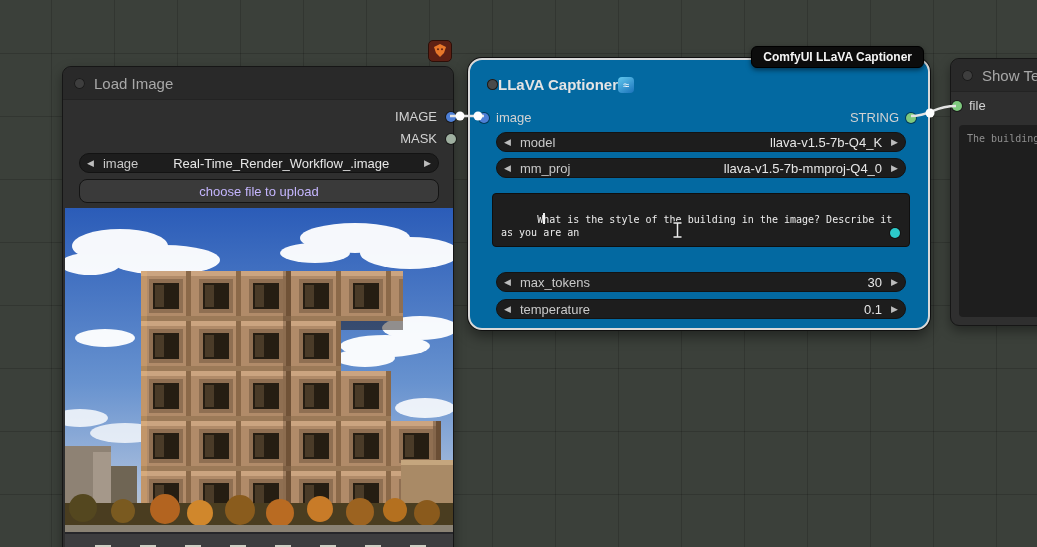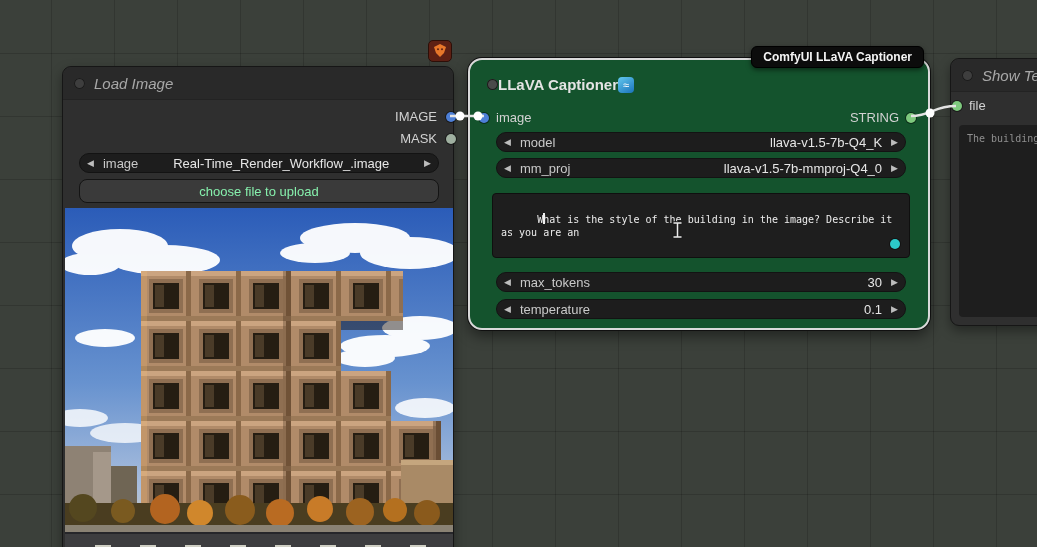--- a/index.html
+++ b/index.html
@@ -16,21 +16,21 @@
   }
   .canvas { position:absolute; inset:0; }
 
   .node {
     position:absolute; background:#2f2f2f;
     border:1px solid #161616; border-radius:9px;
     box-shadow:0 5px 12px rgba(0,0,0,.38);
   }
   .node-header {
     display:flex; align-items:center; gap:9px; height:33px; padding:4px 11px;
-    background:#292929; border-radius:9px 9px 0 0; border-bottom:1px solid #232323;font-style:italic;
+    background:#292929; border-radius:9px 9px 0 0; border-bottom:1px solid #232323;
   }
   .node-title { font-size:15px; color:#a8a8a8; white-space:nowrap; }
   .collapse-dot {
     width:11px; height:11px; border-radius:50%; background:#3e3e3e;
     box-shadow:inset 0 0 0 1px #1b1b1b; flex:none;
   }
 
   .slot-label { position:absolute; font-size:13px; color:#d2d2d2; line-height:16px; white-space:nowrap; }
   .slot-dot { position:absolute; width:10px; height:10px; border-radius:50%; box-shadow:0 0 0 1px rgba(0,0,0,.45); }
 
@@ -39,29 +39,29 @@
     border-radius:10px; display:flex; align-items:center; padding:0 7px;
     font-size:13px; color:#c9c9c9; white-space:nowrap;
   }
   .widget .arrow { font-size:9px; color:#bdbdbd; line-height:1; }
   .widget .wname { margin-left:9px; }
   .widget .wvalue { margin-left:auto; margin-right:9px; color:#e6e6e6; }
   .widget.center .wvalue { margin-left:auto; margin-right:auto; }
 
   .upload-btn {
     position:absolute; height:21px; background:#3a3a3a; border:1px solid #141414;
-    border-radius:8px; color:#86efac; font-size:13px; font-family:inherit;
+    border-radius:8px; color:#c4b5fd; font-size:13px; font-family:inherit;
     display:flex; align-items:center; justify-content:center; padding:11px;
   }
 
   .preview { position:absolute; overflow:hidden; background:#000; }
   .preview svg { display:block; width:100%; height:100%; }
 
   .node-llava {
-    background:#14532d; border:2px solid #d9d9d9; border-radius:14px;
+    background:#0369a1; border:2px solid #d9d9d9; border-radius:14px;
     box-shadow:0 0 0 1px #101010, 0 6px 14px rgba(0,0,0,.45);
   }
   .llava-titlebar { position:absolute; top:16px; left:17px; display:flex; align-items:center; }
   .llava-titlebar .node-title { color:#e4e4e4; font-weight:700; }
   .llava-titlebar .collapse-dot { background:#4a4a4a; }
   .wave-chip {
     width:16px; height:16px; border-radius:4px; color:#fff; font-size:11px;
     background:linear-gradient(145deg,#63c9ef,#1a72ba);
     display:flex; align-items:center; justify-content:center;
   }
@@ -231,21 +231,21 @@
       <span class="arrow">▶</span>
     </div>
 
     <div class="widget" style="left:26px;top:98px;width:410px;">
       <span class="arrow">◀</span>
       <span class="wname">mm_proj</span>
       <span class="wvalue">llava-v1.5-7b-mmproj-Q4_0</span>
       <span class="arrow">▶</span>
     </div>
 
-    <div class="prompt-box" style="left:22px;top:133px;width:418px;height:65px;">
+    <div class="prompt-box" style="left:22px;top:133px;width:418px;height:54px;">
       <span>What is the style of the building in the image? Describe it as you are an </span>
       <span class="caret" style="left:50px;top:19px;"></span>
       <span class="resize-dot" style="right:9px;bottom:8px;"></span>
     </div>
 
     <div class="widget" style="left:26px;top:212px;width:410px;">
       <span class="arrow">◀</span>
       <span class="wname">max_tokens</span>
       <span class="wvalue">30</span>
       <span class="arrow">▶</span>

